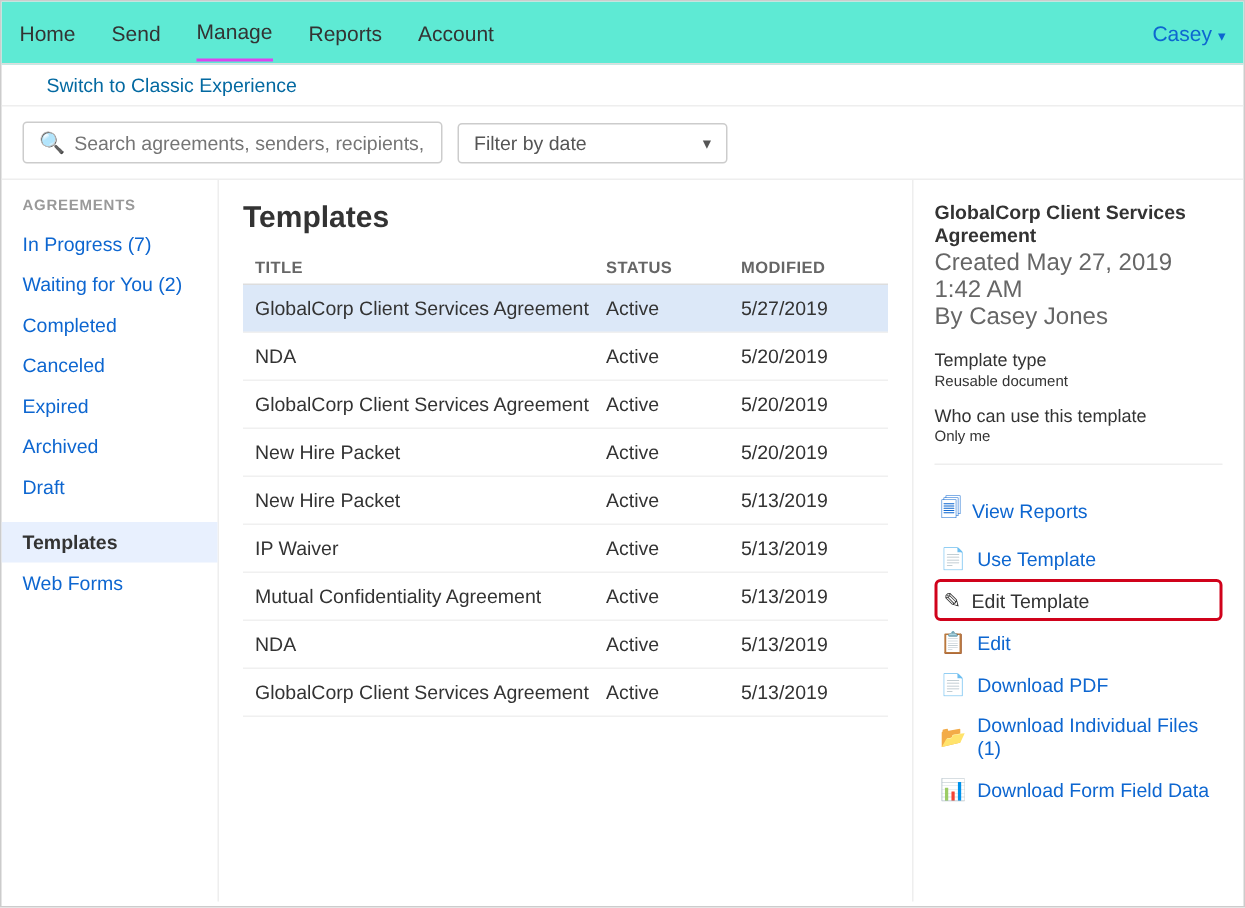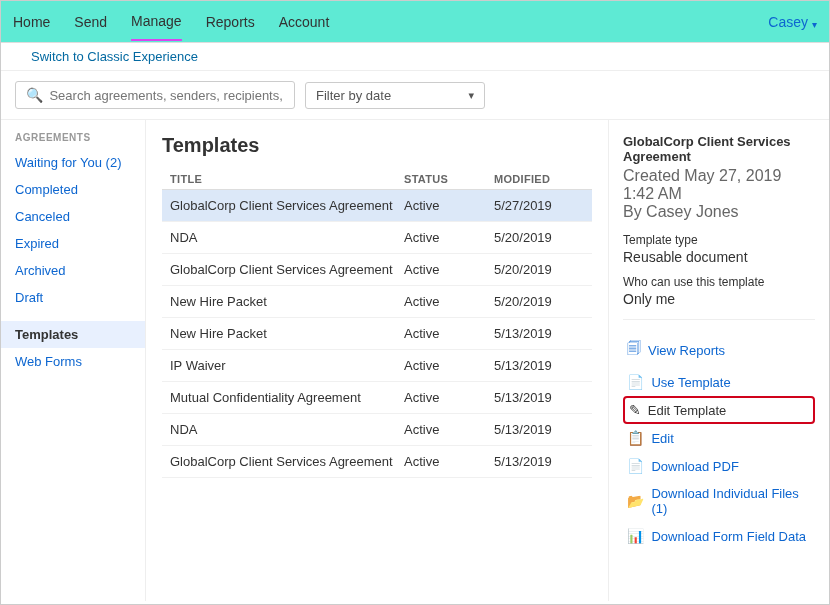--- a/index.html
+++ b/index.html
@@ -208,21 +208,21 @@
       margin-bottom: 12px;
     }
     .panel-section-label {
       font-size: 12px;
       font-weight: normal;
       color: #333;
       margin-top: 10px;
       margin-bottom: 2px;
     }
     .panel-section-value {
-      font-size: 14px;
+      font-size: 10px;
       color: #333;
       margin-bottom: 8px;
     }
     .panel-divider {
       border-top: 1px solid #eee;
       margin: 12px 0;
     }
     .panel-action {
       display: flex;
       align-items: center;
@@ -274,20 +274,21 @@
   <div class="filter-date">
     <span>Filter by date</span>
     <span class="chev">▾</span>
   </div>
 </div>
 
 <div class="main-layout">
 
   <aside class="sidebar">
     <div class="sidebar-section-label">AGREEMENTS</div>
+    <div class="sidebar-item">In Progress (7)</div>
     <div class="sidebar-item">Waiting for You (2)</div>
     <div class="sidebar-item">Completed</div>
     <div class="sidebar-item">Canceled</div>
     <div class="sidebar-item">Expired</div>
     <div class="sidebar-item">Archived</div>
     <div class="sidebar-item">Draft</div>
     <div class="sidebar-divider"></div>
     <div class="sidebar-item active">Templates</div>
     <div class="sidebar-item">Web Forms</div>
   </aside>

